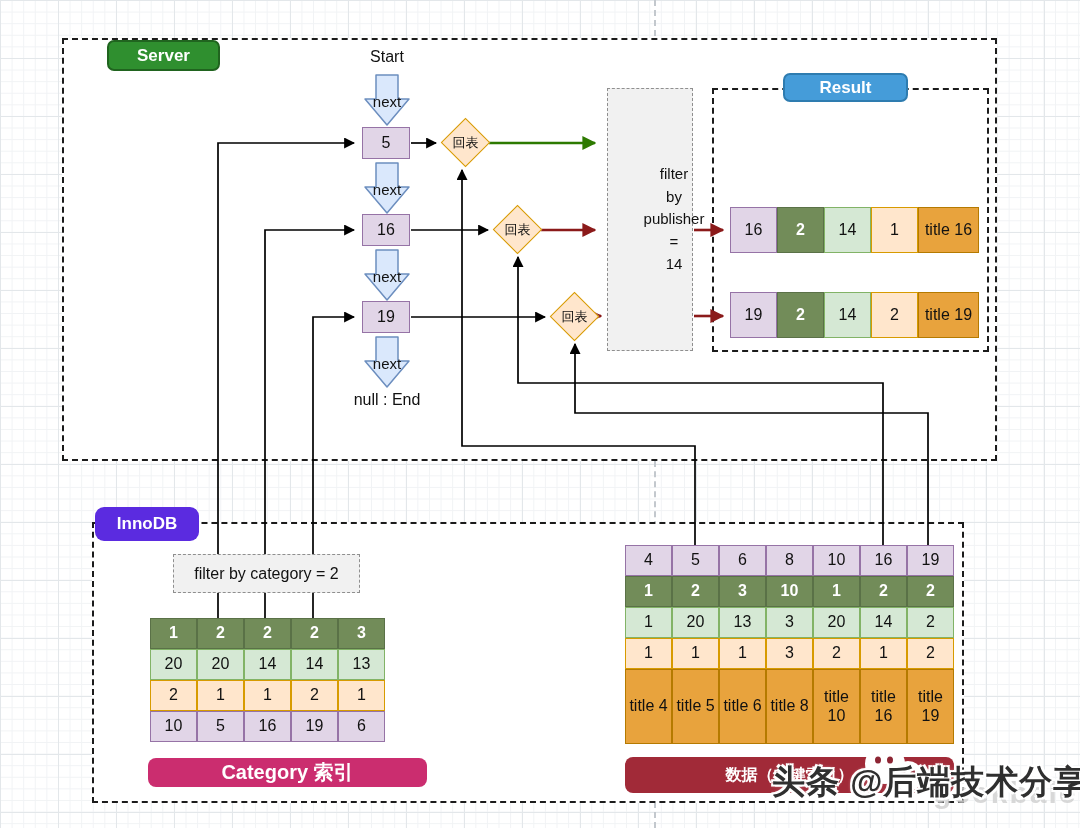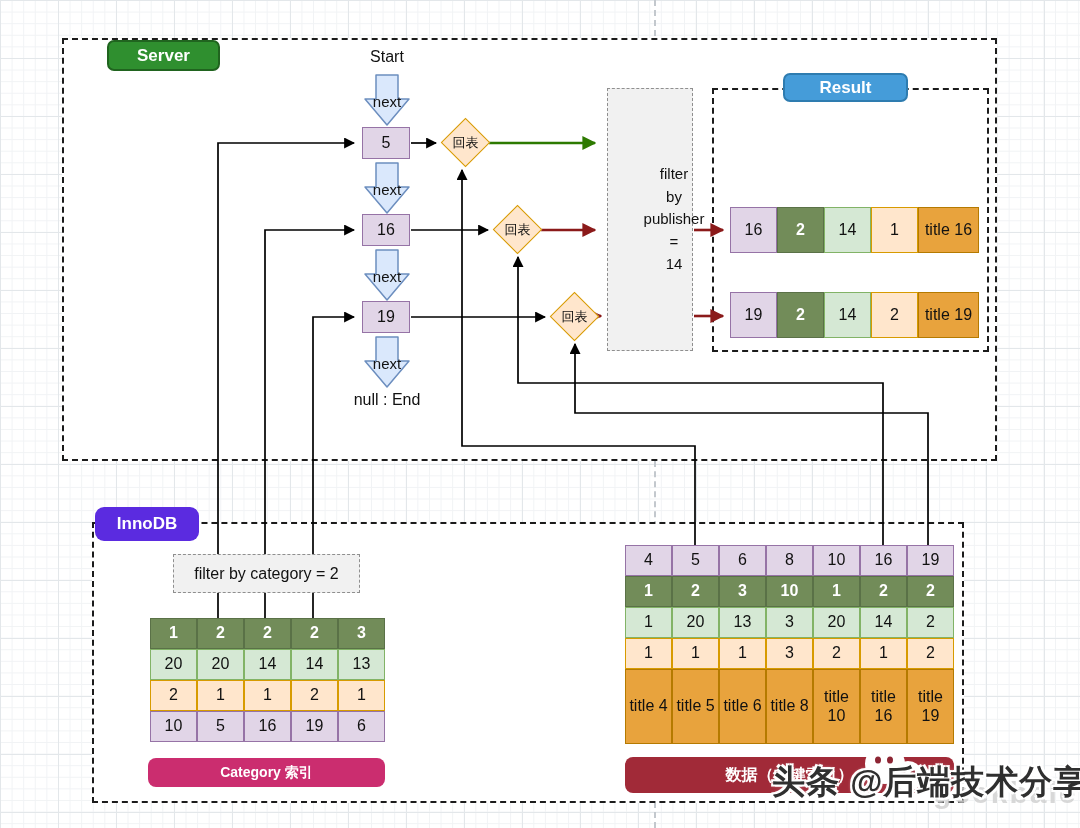--- a/index.html
+++ b/index.html
@@ -16,21 +16,21 @@
   .page-divider{position:absolute;left:654px;top:0;height:828px;width:0;border-left:2px dashed #c3c8cd;}
   .dashed-box{position:absolute;background:#fff;border:2px dashed #1b1b1b;box-sizing:border-box;}
   .server-box{left:62px;top:38px;width:935px;height:423px;}
   .innodb-box{left:92px;top:522px;width:872px;height:281px;}
   .result-box{left:712px;top:88px;width:277px;height:264px;background:transparent;}
   .connectors{position:absolute;left:0;top:0;}
   .badge{position:absolute;display:flex;align-items:center;justify-content:center;color:#fff;font-weight:700;border-radius:7px;box-sizing:border-box;}
   .server-badge{left:107px;top:24px;width:113px;height:31px;background:#2f8f2f;border:2px solid #20641f;font-size:17px;margin-top:16px;}
   .result-badge{left:783px;top:73px;width:125px;height:29px;background:#459cd9;border:2px solid #2e7cb0;font-size:17px;}
   .innodb-badge{left:95px;top:507px;width:104px;height:34px;background:#5b2be0;font-size:17px;border-radius:9px;}
-  .cat-badge{left:148px;top:758px;width:237px;height:29px;background:#cb2d6f;font-size:14px;border-radius:8px;}
+  .cat-badge{left:148px;top:758px;width:279px;height:29px;background:#cb2d6f;font-size:20px;border-radius:8px;}
   .data-badge{left:625px;top:757px;width:329px;height:36px;background:#a12a38;font-size:16px;border-radius:8px;}
   .flow-label{position:absolute;font-size:16px;text-align:center;}
   .start-label{left:347px;top:48px;width:80px;}
   .end-label{left:317px;top:391px;width:140px;}
   .node{position:absolute;width:48px;height:32px;background:#e1d5e7;border:1.6px solid #9673a6;box-sizing:border-box;display:flex;align-items:center;justify-content:center;font-size:16px;}
   .node-5{left:362px;top:127px;}.node-16{left:362px;top:214px;}.node-19{left:362px;top:301px;}
   .diamond{position:absolute;width:35px;height:35px;background:#ffe6cc;border:1.6px solid #d79b00;box-sizing:border-box;transform:rotate(45deg);display:flex;align-items:center;justify-content:center;}
   .diamond span{transform:rotate(-45deg);font-size:13px;white-space:nowrap;}
   .d1{left:448px;top:125px;}.d2{left:500px;top:212px;}.d3{left:557px;top:299px;}
   .pub-filter{position:absolute;left:607px;top:88px;width:86px;height:263px;background:#f1f1f1;border:1.6px dashed #8f8f8f;box-sizing:border-box;display:flex;align-items:center;justify-content:center;text-align:center;font-size:15px;line-height:1.5;white-space:pre-line;padding-left:48px;}

